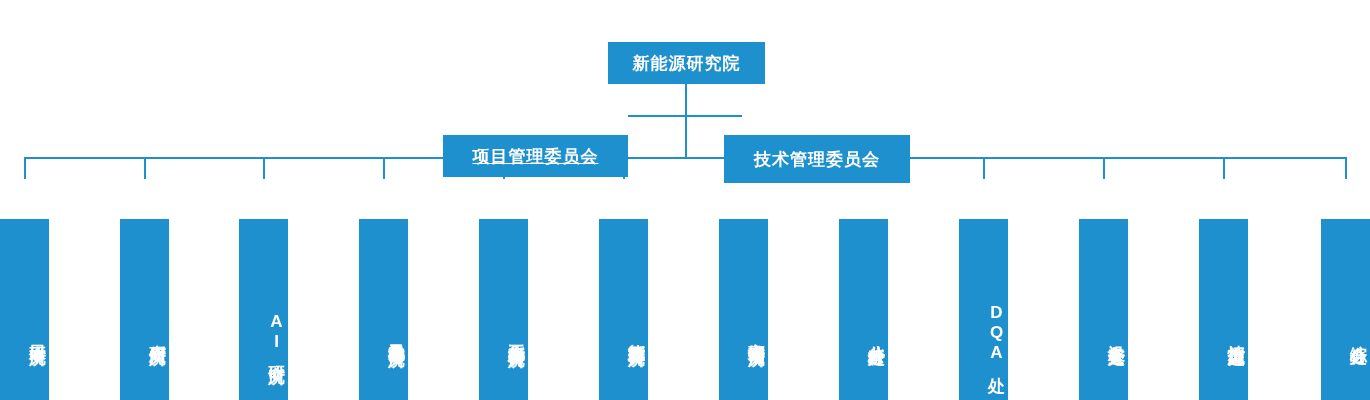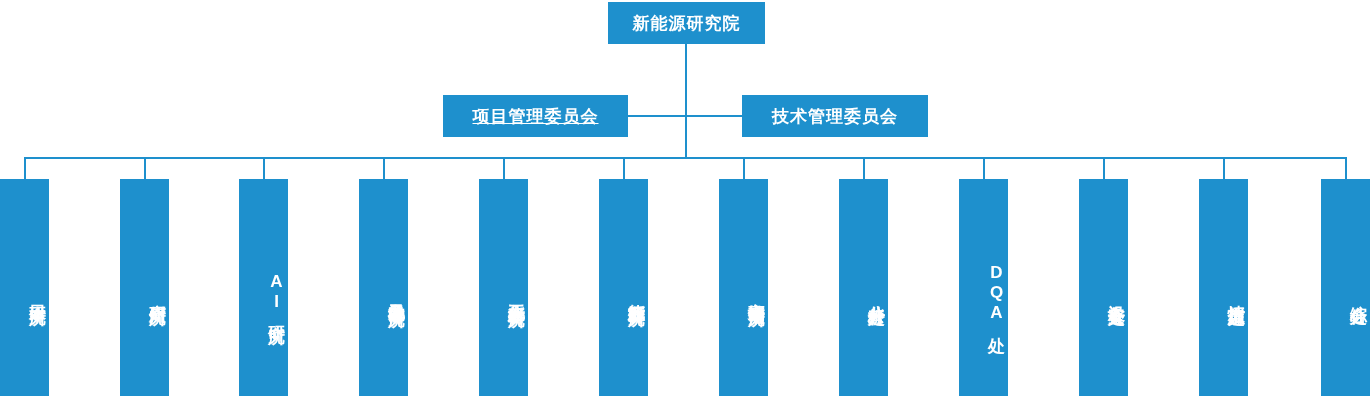--- a/index.html
+++ b/index.html
@@ -20,20 +20,21 @@
 
   
   .node {
     position: absolute;
     background: #1e90cd;
     color: #ffffff;
     box-sizing: border-box;
     display: flex;
     align-items: center;
     justify-content: center;
+    margin-top: 40px;
   }
   .node-root,
   .node-committee {
     font-size: 17px;
     font-weight: bold;
     letter-spacing: 1px;
     white-space: nowrap;
   }
   .node-unit {
     writing-mode: vertical-rl;
@@ -79,21 +80,21 @@
   <div class="line line-v" style="left:1223px; top:157px; height:22px;"></div>
   <div class="line line-v" style="left:1345px; top:157px; height:22px;"></div>
 
   <div class="node node-root" style="left:608px; top:2px; width:157px; height:42px;">
     <span>新能源研究院</span>
   </div>
 
   <div class="node node-committee" style="left:443px; top:95px; width:185px; height:42px;text-decoration:underline;">
     <span>项目管理委员会</span>
   </div>
-  <div class="node node-committee" style="left:742px; top:95px; width:186px; height:42px;">
+  <div class="node node-committee" style="left:724px; top:95px; width:186px; height:48px;">
     <span>技术管理委员会</span>
   </div>
 
   <div class="node node-unit" style="left:0px; top:179px; width:49px; height:217px;">
     <span>日本研究所</span>
   </div>
   <div class="node node-unit" style="left:120px; top:179px; width:49px; height:217px;">
     <span>广州研究所</span>
   </div>
   <div class="node node-unit" style="left:239px; top:179px; width:49px; height:217px;">

